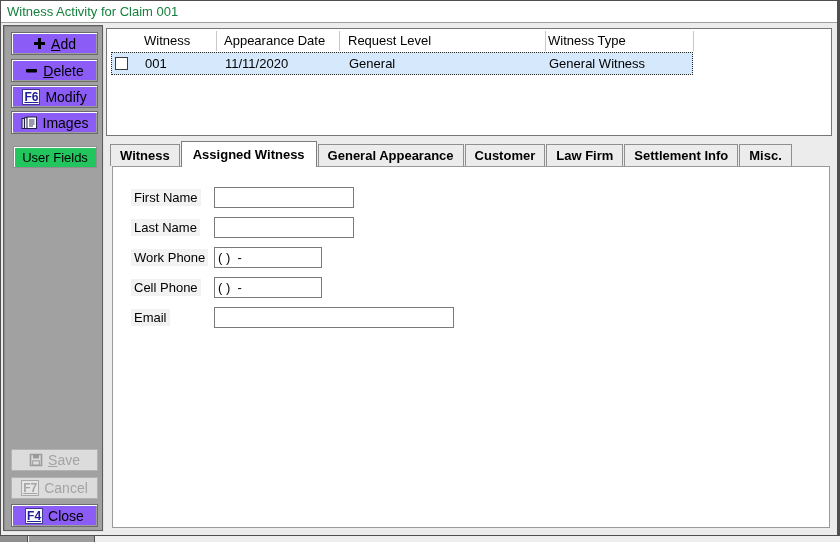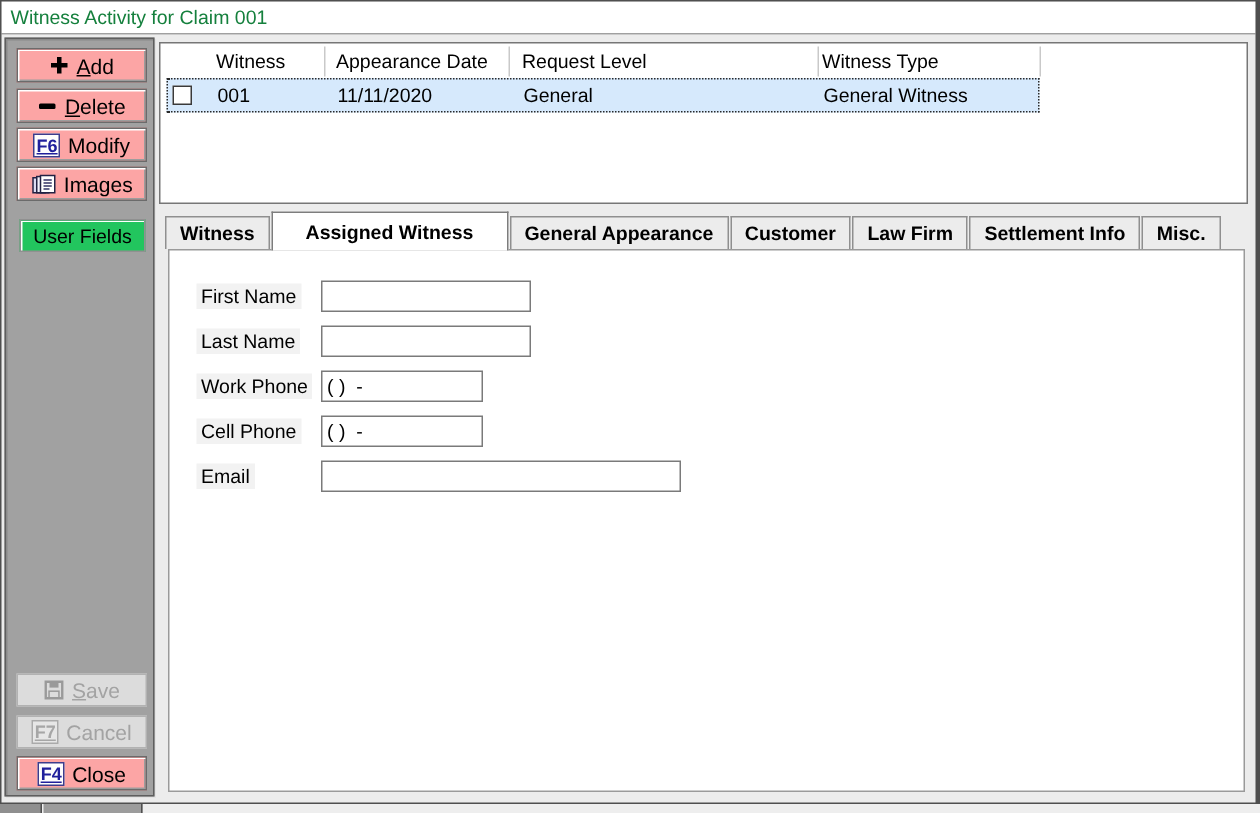--- a/index.html
+++ b/index.html
@@ -20,21 +20,21 @@
 
   
   .sidebar {
     position:absolute; left:3px; top:25px; width:100px; height:506px;
     background:#a1a1a1; border:1px solid #5e5e5e;
     box-shadow: 1px 1px 0 #e3e3e3, inset 1px 1px 0 #8a8a8a;
   }
   .sbtn {
     position:absolute; left:7px; width:87px; height:23px;
     display:flex; align-items:center; justify-content:center; gap:5px;
-    background:#fca5a5; border:1px solid #6b6b6b;
+    background:#8b5cf6; border:1px solid #6b6b6b;
     box-shadow: inset 1px 1px 0 #ffffff, inset -1px -1px 0 #9d9d9d;
     font-size:14px; color:#000; cursor:default; white-space:nowrap;
   }
   .sbtn.flat {
     background:#22c55e; border:1px solid #909090;
     box-shadow: inset 1px 1px 0 #ffffff;
     font-size:13px;
   }
   .sbtn.disabled {
     background:#dcdcdc; border:1px solid #b2b2b2;
@@ -69,21 +69,21 @@
   }
 
   
   .tabbar { position:absolute; left:110px; top:141px; height:25px; display:flex; align-items:flex-end; z-index:2; }
   .tab {
     height:22px; line-height:21px; padding:0 9px; margin-right:1px;
     background:#ececec; border:1px solid #8f8f8f; border-bottom:none;
     font-size:13px; font-weight:bold; color:#000; white-space:nowrap; cursor:default;
   }
   .tab.active {
-    height:26px; line-height:25px; padding:0 22px;
+    height:26px; line-height:25px; padding:0 11px;
     background:#ffffff; border:1px solid #7d7d7d; border-bottom:none;
     position:relative; z-index:3; margin-bottom:-1px;text-align:center;
   }
   .tabpanel {
     position:absolute; left:112px; top:166px; width:718px; height:362px;
     background:#ffffff; border:1px solid #9a9a9a; z-index:1;
   }
 
   
   .f-label {

